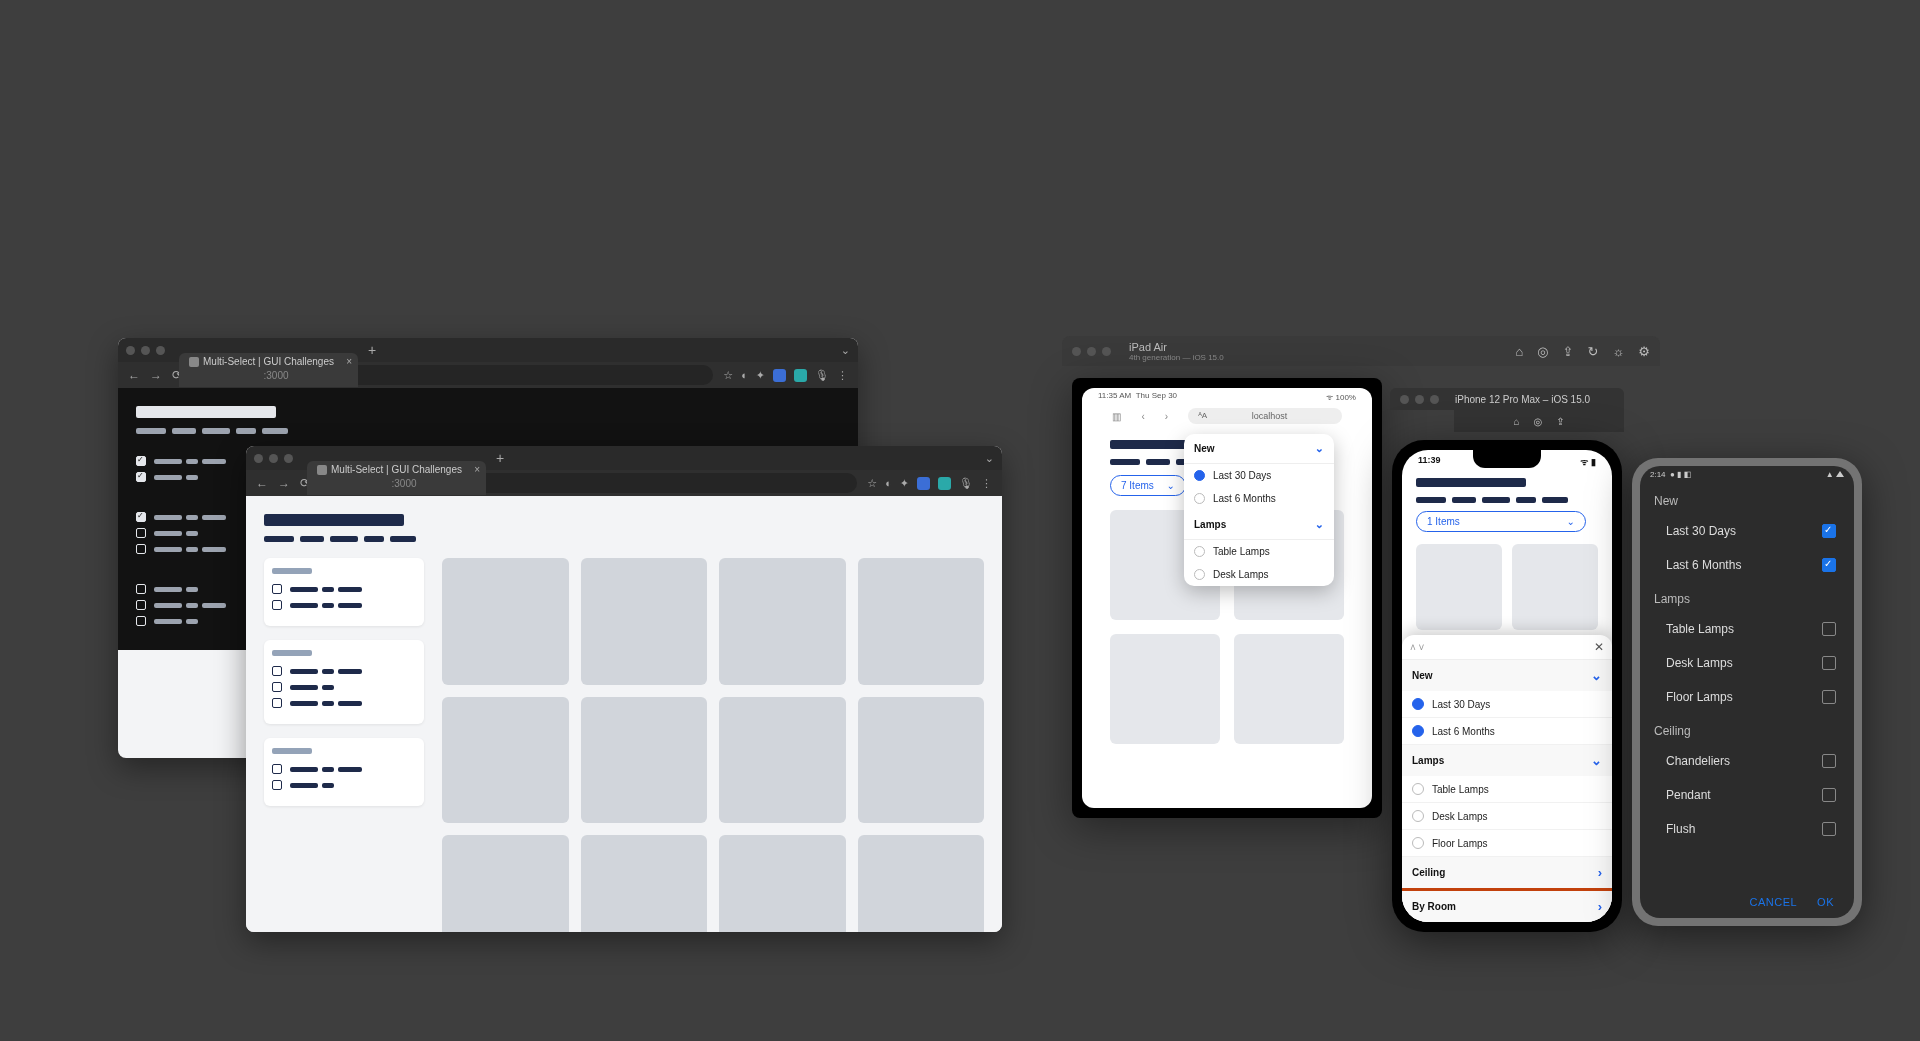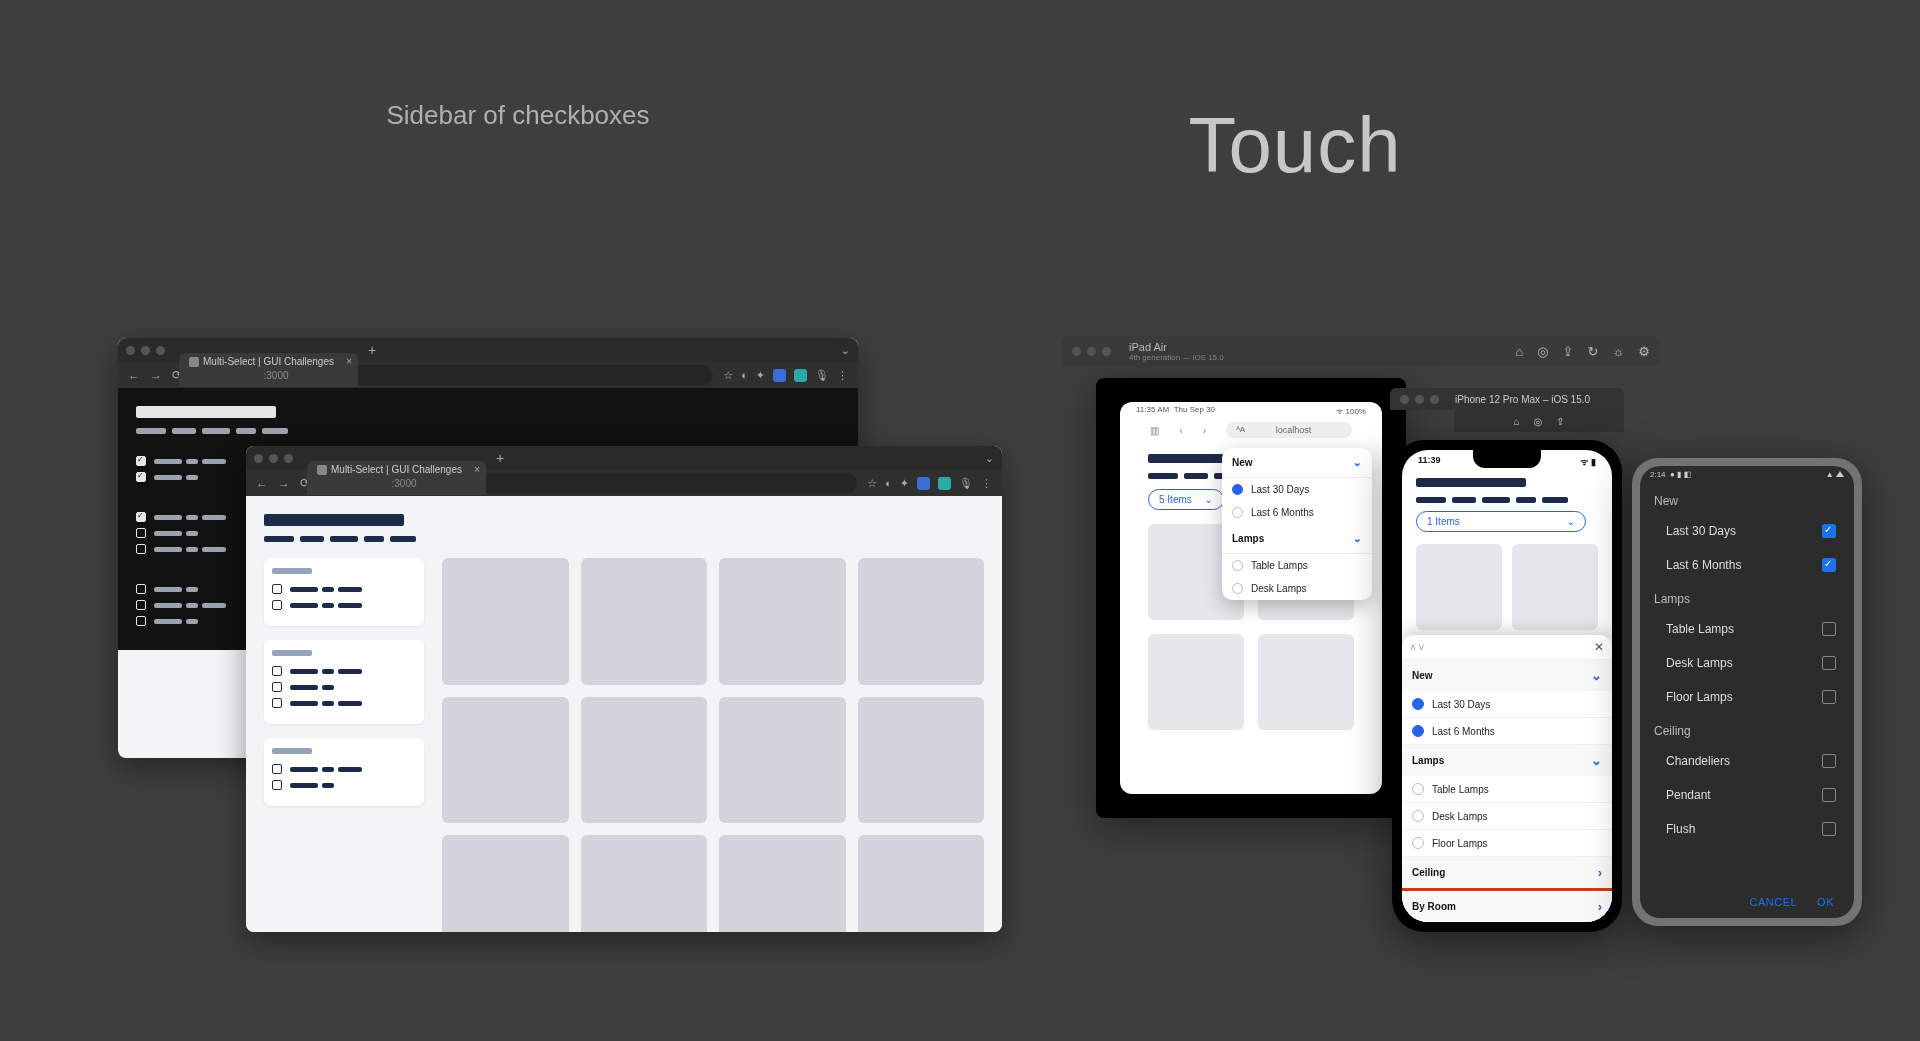--- a/index.html
+++ b/index.html
@@ -153,23 +153,22 @@
     gap: 10px;
     color:#bbb;
     font-size: 11px;
   }
   .sim-titlebar .righticons { margin-left:auto; display:flex; gap:14px; font-size:13px; }
 
   .ipad {
     position:absolute;
     background:#000;
     border-radius: 8px;
-    padding: 24px;
+    padding: 10px;
     box-shadow: 0 10px 40px rgba(0,0,0,.4);
-    margin-left: 24px;
   }
   .ipad .screen {
     background:#fff;
     border-radius: 12px;
     width: 100%;
     height: 100%;
     overflow:hidden;
     position:relative;
   }
   .ipad .statusbar {
@@ -290,24 +289,22 @@
     position:absolute;
     background:#333; border-radius: 6px 6px 0 0;
     height: 22px; display:flex; align-items:center; padding: 0 10px; gap:8px;
     color:#ccc; font-size:10px;text-align:center;
   }
 </style>
 </head>
 <body>
 
 <div class="section-heading" id="heading-desktop">
-  <p>Sidebar of checkboxes</p>
 </div>
 <div class="section-heading" id="heading-touch">
-  <h2>Touch</h2>
 </div>
 
 <div class="browser dark" style="left:118px; top:338px; width:740px; height:420px;">
   <div class="tabbar">
     <div class="traffic">
         <span></span>
         <span></span>
         <span></span>
       </div>
     <div class="tab">
@@ -585,21 +582,21 @@
     </div>
     <div class="content">
       <div class="page-title-skel" style="width:90px;height:9px"></div>
       <div class="page-sub-skel" style="margin-bottom:10px">
           <span></span>
           <span></span>
           <span></span>
           <span></span>
         </div>
       <div class="pill-badge">
-        <span>5 Items</span>
+        <span>7 Items</span>
         <span>⌄</span>
       </div>
       <div class="grid">
         <div class="cell"></div>
         <div class="cell"></div>
         <div class="cell"></div>
         <div class="cell"></div>
       </div>
     </div>
 

